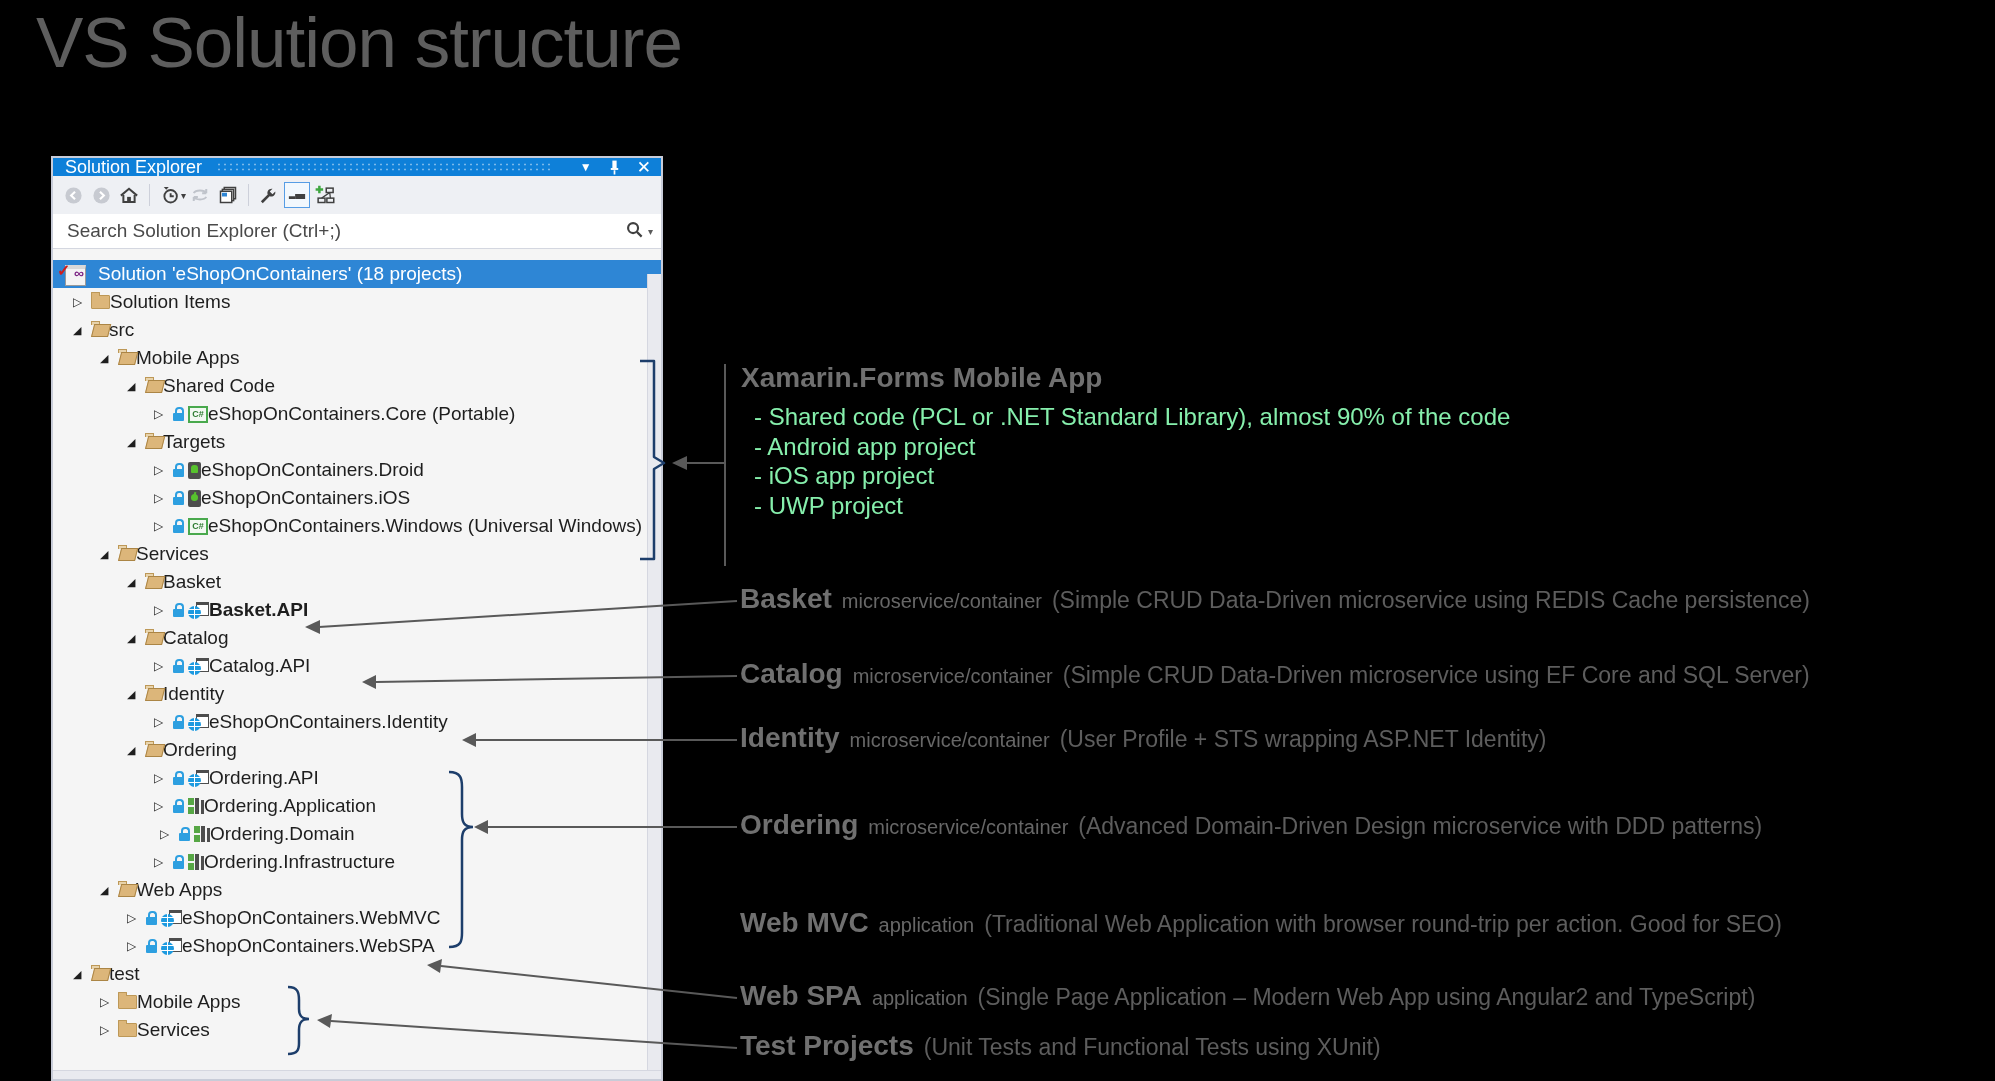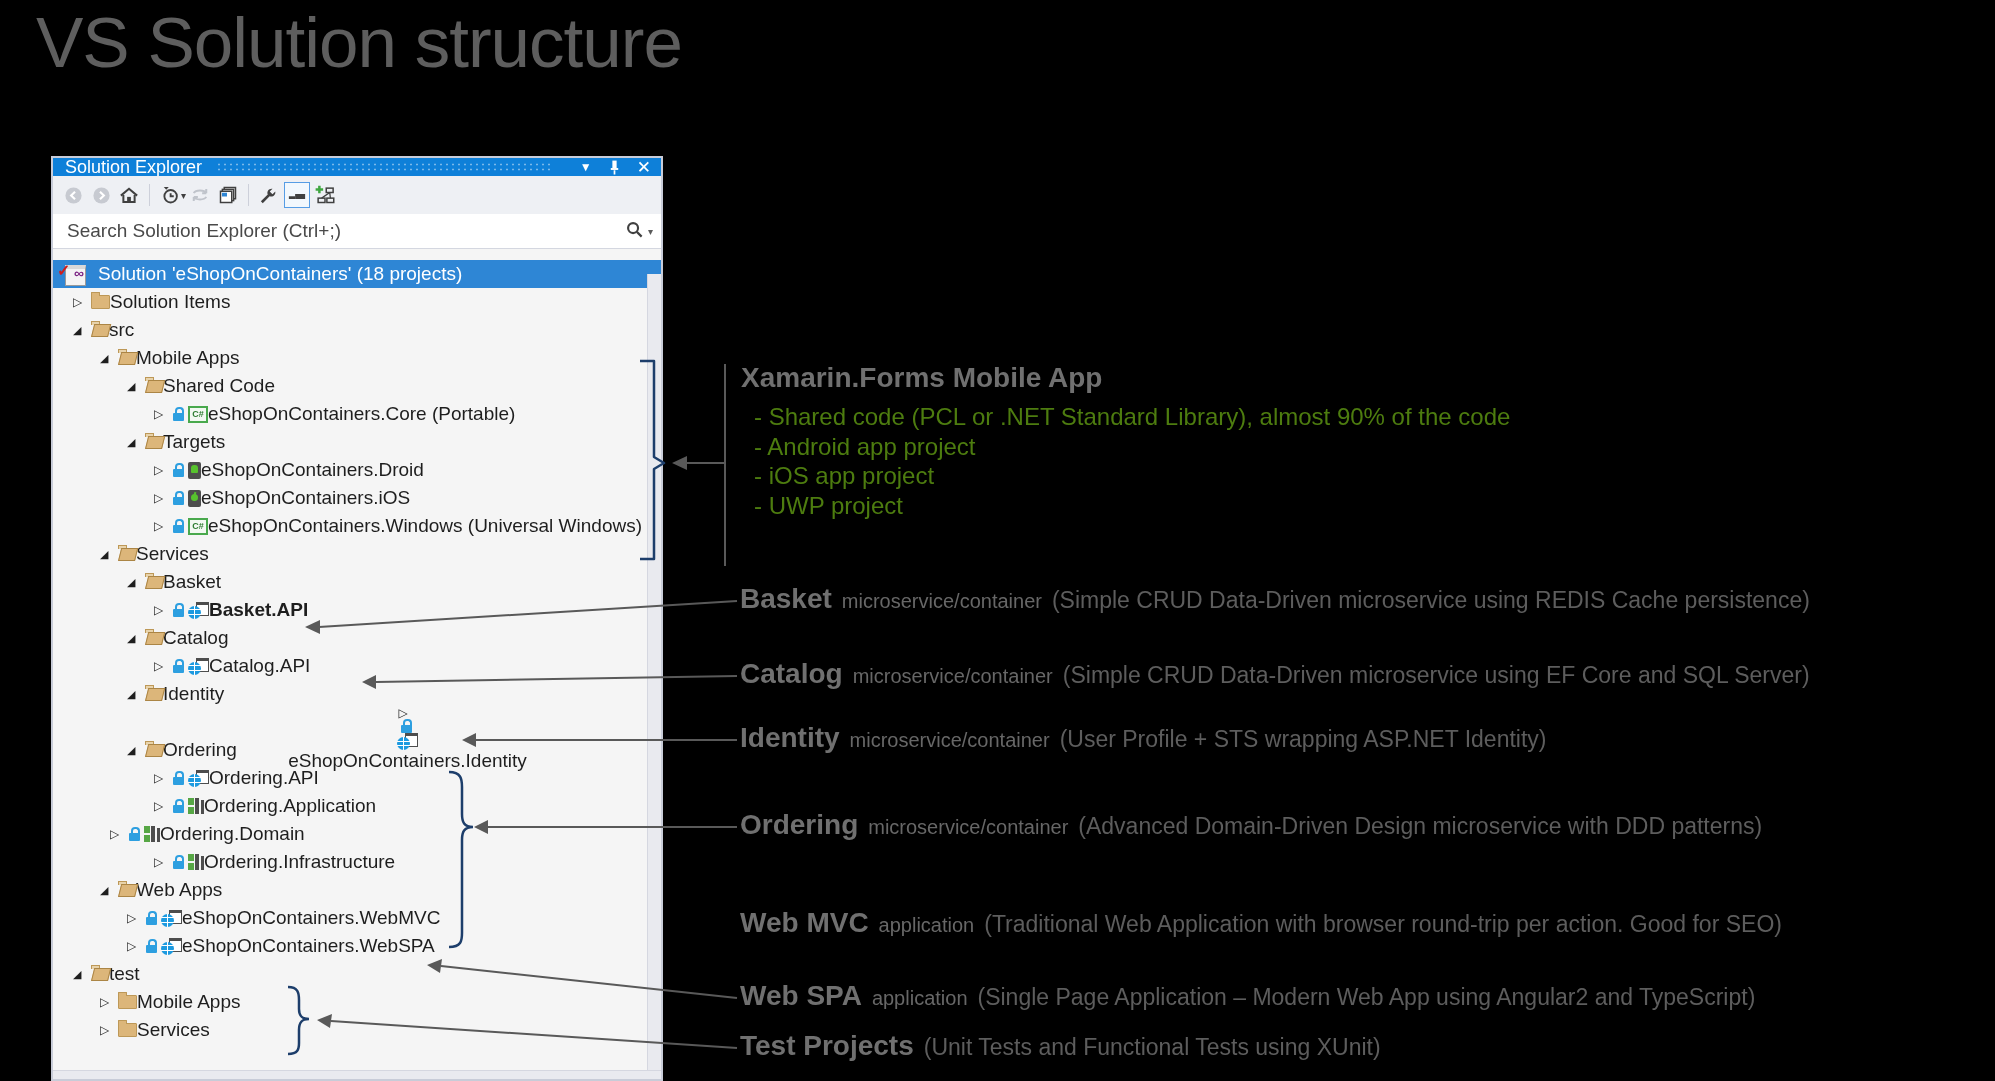--- a/index.html
+++ b/index.html
@@ -86,21 +86,21 @@
   
   .vscroll{position:absolute;right:0;top:116px;bottom:8px;width:13px;background:#e9eaef;border-left:1px solid #d5d7e0;}
   .hscroll{position:absolute;left:0;right:0;bottom:0;height:8px;background:#e9eaef;border-top:1px solid #d5d7e0;}
   
   .ann{position:absolute;white-space:nowrap;display:flex;align-items:baseline;}
   .ann-bold{font-size:28px;font-weight:bold;color:#707070;}
   .ann-mid{font-size:20px;color:#676767;margin-left:10px;}
   .ann-detail{font-size:23px;color:#5d5d5d;margin-left:10px;}
   .xamarin-block{position:absolute;left:741px;top:362px;}
   .xamarin-title{font-size:28px;font-weight:bold;color:#707070;margin-bottom:8px;}
-  .xamarin-item{font-size:24px;color:#4d7c0f;line-height:29.5px;padding-left:13px;white-space:nowrap;}
+  .xamarin-item{font-size:24px;color:#86efac;line-height:29.5px;padding-left:13px;white-space:nowrap;}
   
   #overlay{position:absolute;left:0;top:0;pointer-events:none;}
 </style>
 </head>
 <body>
 
 <div id="canvas">
 
   <div class="page-title">VS Solution structure</div>
 
@@ -280,21 +280,21 @@
           <span class="exp exp-closed"></span>
           <span class="ico-lock"></span>
           <span class="ico ico-web"></span>
           <span class="tlabel">Catalog.API</span>
         </div>
         <div class="trow" style="padding-left: 74px;">
           <span class="exp exp-open"></span>
           <span class="ico ico-folder-open"></span>
           <span class="tlabel">Identity</span>
         </div>
-        <div class="trow" style="padding-left: 101px; flex-direction: column;">
+        <div class="trow" style="padding-left: 101px;">
           <span class="exp exp-closed"></span>
           <span class="ico-lock"></span>
           <span class="ico ico-web"></span>
           <span class="tlabel">eShopOnContainers.Identity</span>
         </div>
         <div class="trow" style="padding-left: 74px;">
           <span class="exp exp-open"></span>
           <span class="ico ico-folder-open"></span>
           <span class="tlabel">Ordering</span>
         </div>
@@ -303,21 +303,21 @@
           <span class="ico-lock"></span>
           <span class="ico ico-web"></span>
           <span class="tlabel">Ordering.API</span>
         </div>
         <div class="trow" style="padding-left: 101px;">
           <span class="exp exp-closed"></span>
           <span class="ico-lock"></span>
           <span class="ico ico-lib"></span>
           <span class="tlabel">Ordering.Application</span>
         </div>
-        <div class="trow" style="padding-left: 57px;">
+        <div class="trow" style="padding-left: 107px;">
           <span class="exp exp-closed"></span>
           <span class="ico-lock"></span>
           <span class="ico ico-lib"></span>
           <span class="tlabel">Ordering.Domain</span>
         </div>
         <div class="trow" style="padding-left: 101px;">
           <span class="exp exp-closed"></span>
           <span class="ico-lock"></span>
           <span class="ico ico-lib"></span>
           <span class="tlabel">Ordering.Infrastructure</span>

